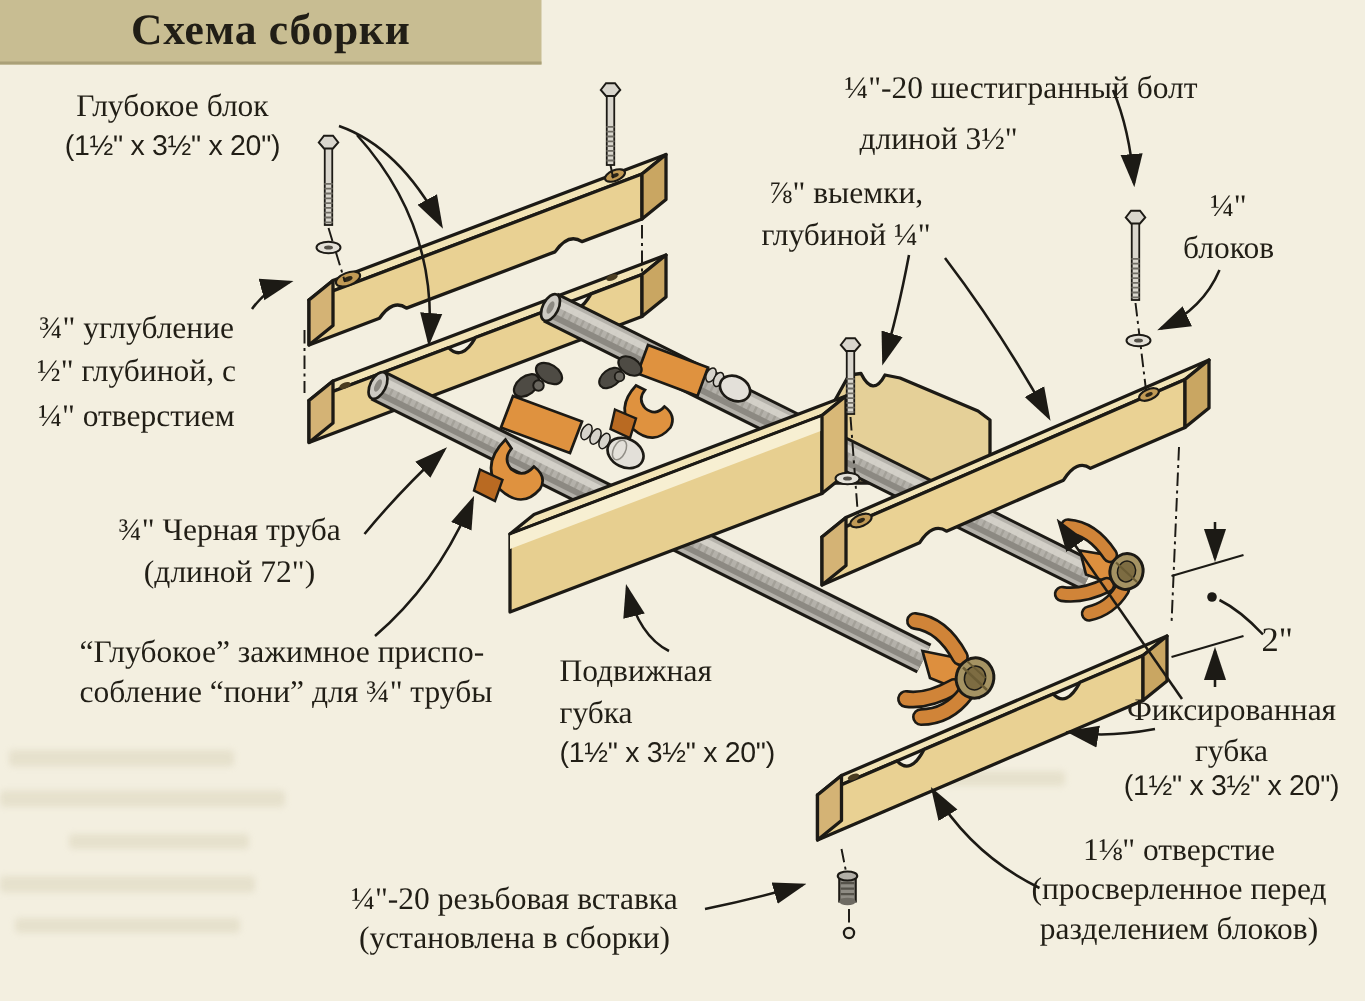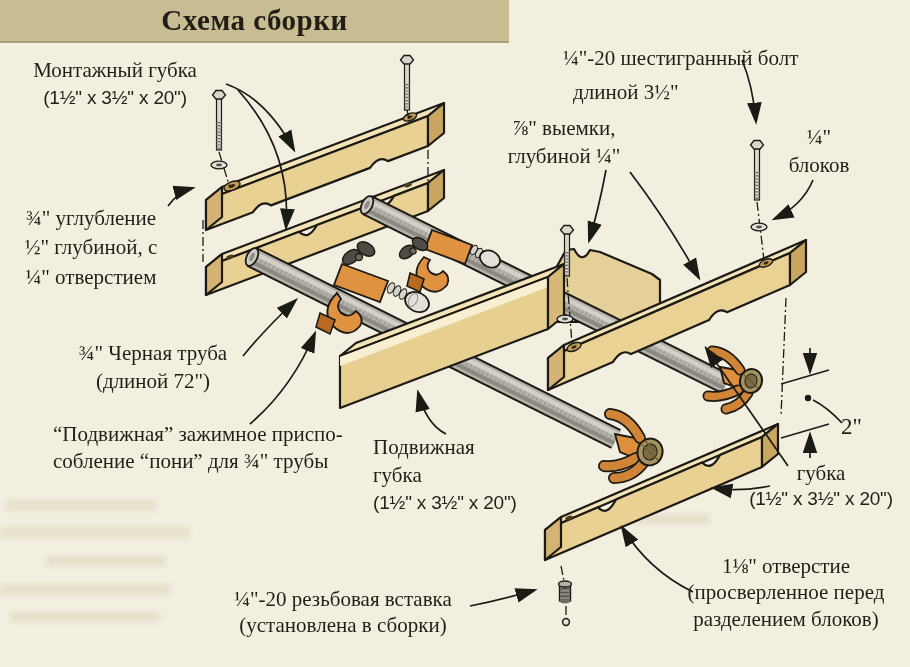--- a/index.html
+++ b/index.html
@@ -1,21 +1,21 @@
 <!DOCTYPE html>
 <html style="--background: #f3efe0; --banner-bg: #c8bd92; --text: #211e16; --wood-light: #f2e4b6; --wood-front: #e9d193; --wood-dark: #d4b375; --pipe-gray: #b4b1aa; --clamp-orange: #df923f; --outline: #1c1a15;"><head>
 <meta charset="utf-8">
 <style>
   html,body{margin:0;padding:0;}
   body{background:var(--background,#f3efe0);}
   .stage{position:relative;width:910px;height:667px;overflow:hidden;
          background:var(--background,#f3efe0);
          font-family:"Liberation Serif","DejaVu Serif",serif;
          color:var(--text,#211e16);}
-  .banner{position:absolute;left:0;top:0;width:509px;height:41px;
+  .banner{position:absolute;left:0;top:0;width:361px;height:41px;
           background:var(--banner-bg,#c8bd92);
           border-bottom:2px solid #aaa078;
           display:flex;align-items:center;justify-content:center;}
   .banner .title{font-size:29px;font-weight:600;letter-spacing:.5px;}
   .lbl{position:absolute;font-size:21px;line-height:1.38;}
   .ln{display:block;}
   .dim{font-family:"Liberation Sans","DejaVu Sans",sans-serif;
        font-size:19px;font-weight:500;letter-spacing:-.2px;}
   .indent{padding-left:10px;}
   .big{font-size:23px;}
@@ -249,21 +249,21 @@
       <path class="ldr" d="M693,592 Q648,570 622,527"></path>
       <path class="ldr" d="M470,606 Q504,599 535,590"></path>
     </g>
   </svg>
 
   <div class="banner">
     <span class="title">Схема сборки</span>
   </div>
 
   <div class="lbl" style="left:14px;top:56px;width:202px;text-align:center;">
-    <span class="ln">Монтажный губка</span>
+    <span class="ln">Глубокое блок</span>
     <span class="ln dim">(1½" x 3½" x 20")</span>
   </div>
 
   <div class="lbl" style="left:563px;top:42px;width:260px;line-height:1.6;">
     <span class="ln">¼"-20 шестигранный болт</span>
     <span class="ln indent">длиной  3½"</span>
   </div>
 
   <div class="lbl" style="left:483px;top:115px;width:162px;text-align:center;line-height:1.33;">
     <span class="ln">⅞"  выемки,</span>
@@ -280,35 +280,36 @@
     <span class="ln">½"  глубиной, с</span>
     <span class="ln">¼" отверстием</span>
   </div>
 
   <div class="lbl" style="left:53px;top:339px;width:200px;text-align:center;line-height:1.35;">
     <span class="ln">¾" Черная труба</span>
     <span class="ln">(длиной 72")</span>
   </div>
 
   <div class="lbl" style="left:53px;top:421px;width:336px;line-height:1.3;">
-    <span class="ln">“Подвижная” зажимное приспо-</span>
+    <span class="ln">“Глубокое” зажимное приспо-</span>
     <span class="ln">собление “пони” для  ¾" трубы</span>
   </div>
 
   <div class="lbl" style="left:373px;top:433px;width:166px;text-align:left;line-height:1.35;">
     <span class="ln">Подвижная</span>
     <span class="ln">губка</span>
     <span class="ln dim">(1½" x 3½" x 20")</span>
   </div>
 
   <div class="lbl big" style="left:841px;top:411px;width:44px;">
     <span class="ln">2"</span>
   </div>
 
   <div class="lbl" style="left:733px;top:460px;width:176px;text-align:center;line-height:1.27;">
+    <span class="ln">Фиксированная</span>
     <span class="ln">губка</span>
     <span class="ln dim">(1½" x 3½" x 20")</span>
   </div>
 
   <div class="lbl" style="left:658px;top:553px;width:256px;text-align:center;line-height:1.26;">
     <span class="ln">1⅛" отверстие</span>
     <span class="ln">(просверленное перед</span>
     <span class="ln">разделением блоков)</span>
   </div>
 

